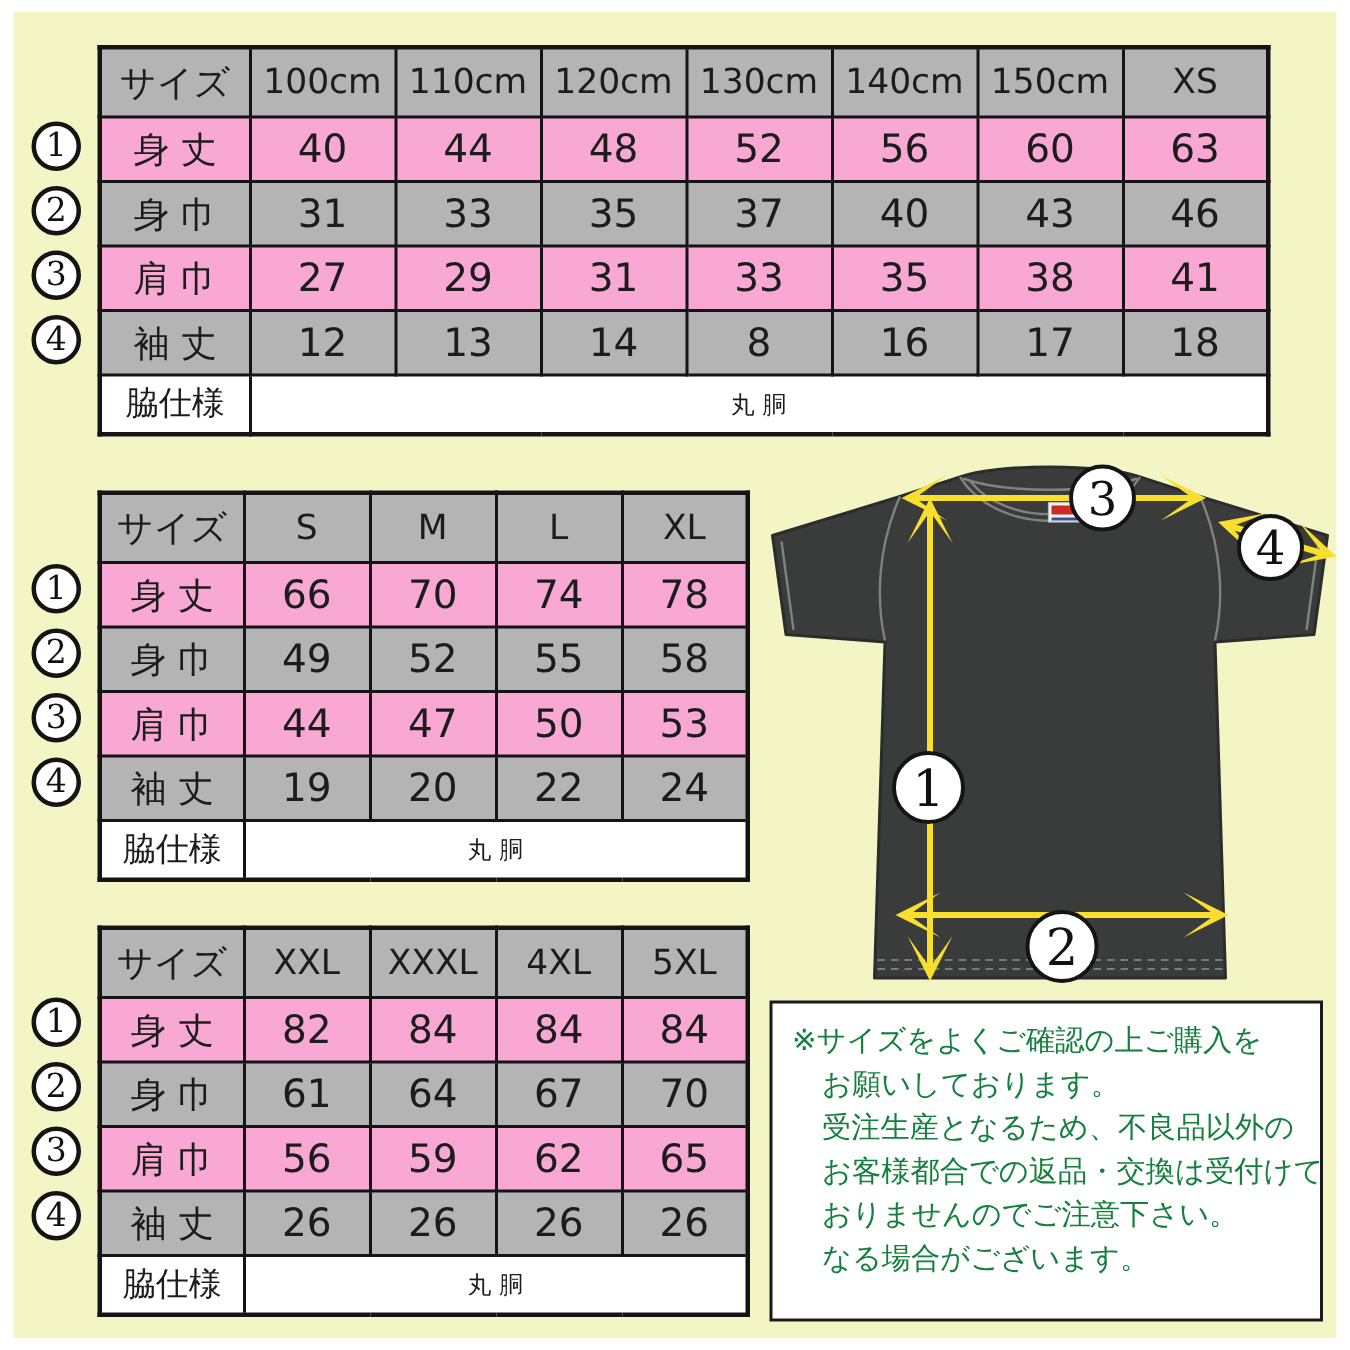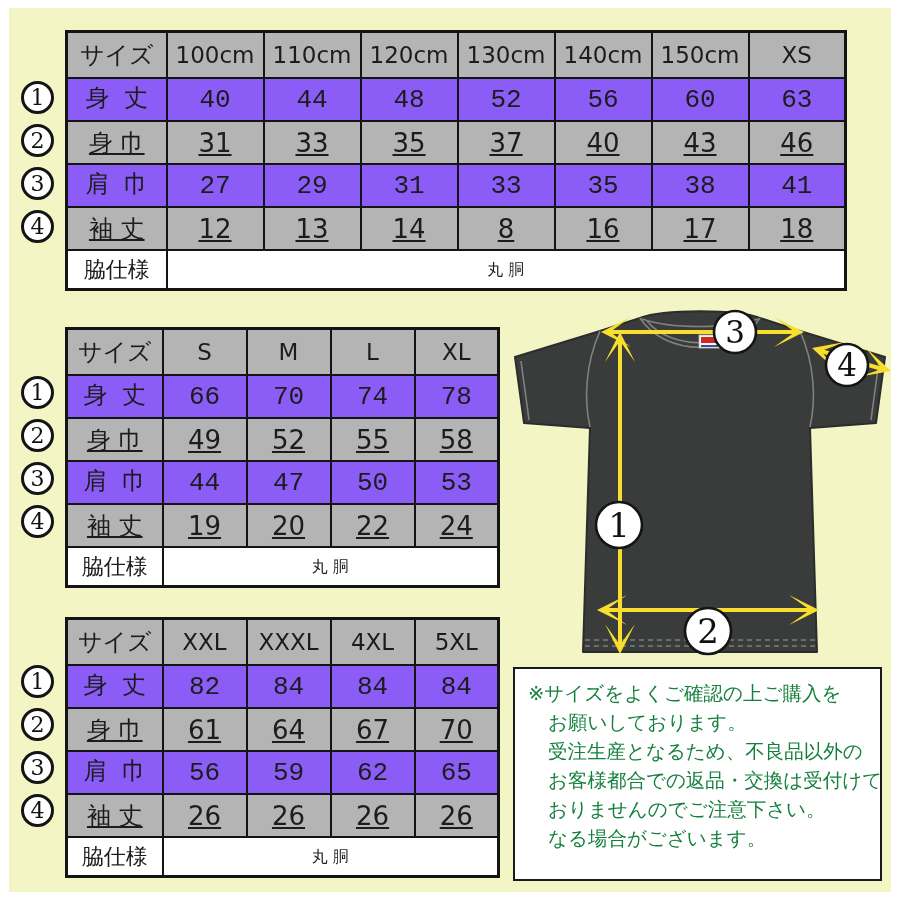--- a/index.html
+++ b/index.html
@@ -15,22 +15,22 @@
   .size-table{
     position:absolute;border-collapse:collapse;background:#ffffff;
     table-layout:fixed;border:3px solid #141414;
   }
   .size-table td{
     border:2px solid #141414;text-align:center;vertical-align:middle;
     padding:0;color:#1c1c1c;font-size:26px;line-height:1;
   }
   .size-table tr.hdr td{height:44px;background:#b4b4b4;font-size:23px;}
   .size-table tr.hdr td.lbl{font-size:24px;}
-  .size-table tr.rw td{height:41px;background:#8b5cf6;font-family:Liberation Mono, monospace;}
-  .size-table tr.rg td{height:41px;background:#b4b4b4;text-decoration:underline;}
+  .size-table tr.rw td{height:41px;background:#f9a8d4;}
+  .size-table tr.rg td{height:41px;background:#b4b4b4;}
   .size-table td.lbl{font-size:24px;text-align:center;}
   .size-table tr.ftr td{height:37px;background:#ffffff;}
   .size-table tr.ftr td.lbl{font-size:22px;}
   .size-table tr.ftr td.val{font-size:16px;}
   .t1{left:65px;top:30px;}
   .t1 .c-label{width:100px;} .t1 .c-data{width:97px;}
   .t2{left:65px;top:327px;}
   .t3{left:65px;top:617px;}
   .t2 .c-label,.t3 .c-label{width:96px;}
   .t2 .c-data,.t3 .c-data{width:84px;}

